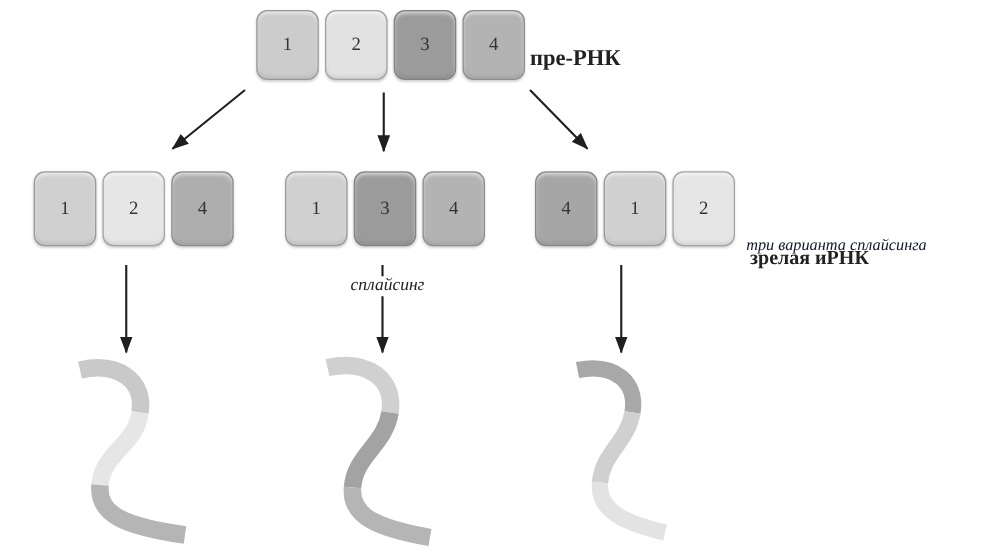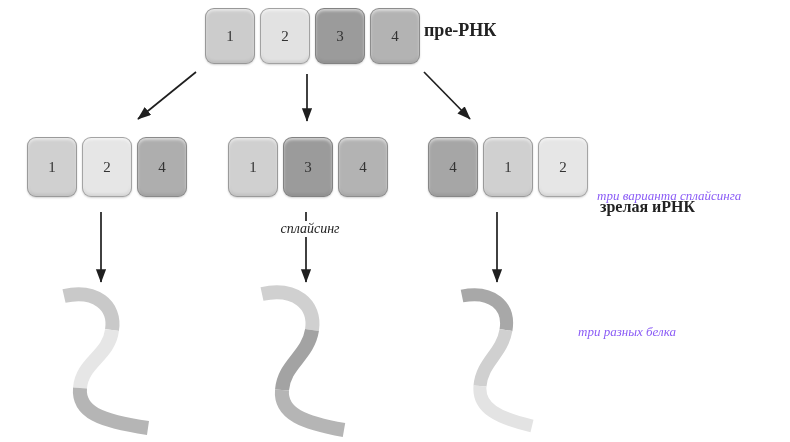--- a/index.html
+++ b/index.html
@@ -40,21 +40,21 @@
     color:#222222;
     white-space:nowrap;
   }
   .lbl-title{
     font-weight:bold;
     font-size:18px;
   }
   .lbl-note{
     font-style:italic;
     font-size:13px;
-    color:#8b5cf6;
+    color:#0f172a;
   }
   .lbl-step{
     font-style:italic;
     font-size:14px;
     background:#ffffff;
     padding:0 4px;
     text-align:center;
   }
 </style>
 </head>
@@ -140,23 +140,22 @@
         <span>4</span>
       </div>
     <div class="block" style="background: rgb(208, 208, 208);">
         <span>1</span>
       </div>
     <div class="block" style="background: rgb(230, 230, 230);">
         <span>2</span>
       </div>
   </div>
 
-  <div class="lbl lbl-title" style="left:424px; top:20px;">пре-РНК</div>
+  <div class="lbl lbl-title" style="left:424px; top:36px;">пре-РНК</div>
 
 
   <div class="lbl lbl-title" style="left:600px; top:150px; font-size:16px;margin-top:48px;">зрелая иРНК</div>
   <div class="lbl lbl-note" style="left:597px; top:188px;">три варианта сплайсинга</div>
 
   <div class="lbl lbl-step" style="left:258px; top:221px; width:96px;">сплайсинг</div>
 
-  <div class="lbl lbl-note" style="left:578px; top:324px;">три разных белка</div>
 
 </div>
 
 </body></html>

